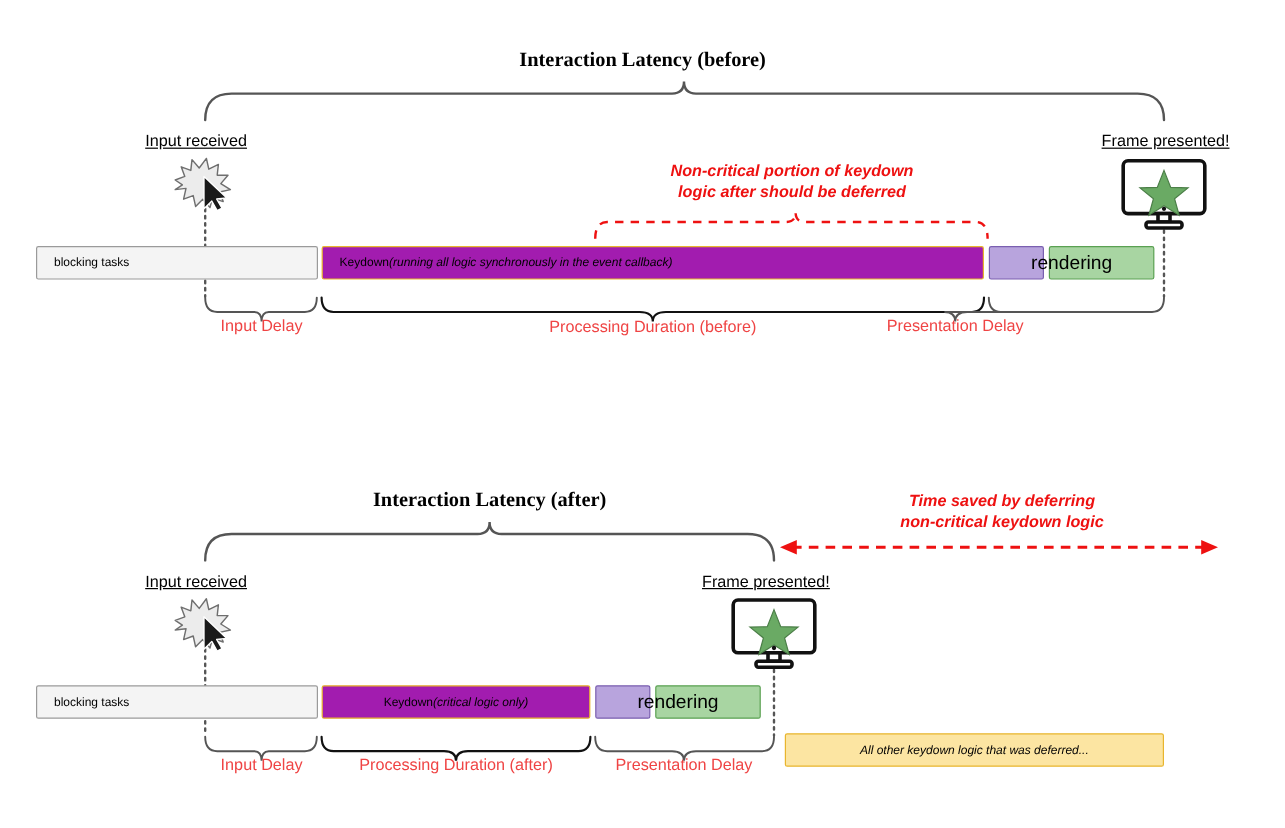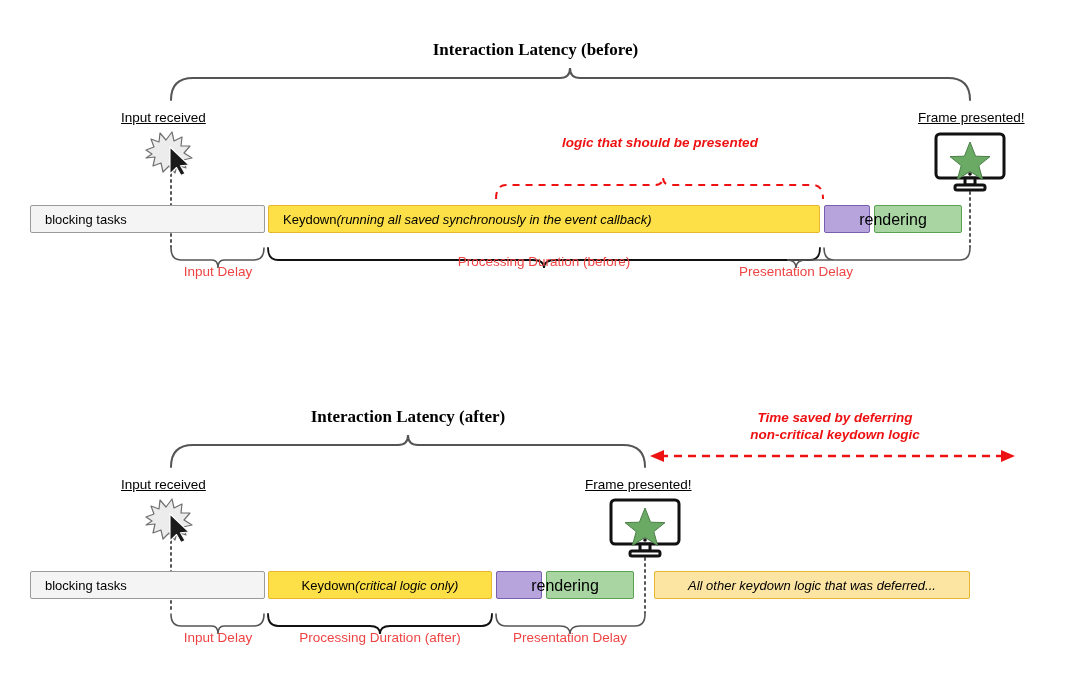--- a/index.html
+++ b/index.html
@@ -60,36 +60,37 @@
   }
 
   
   .bar {
     box-sizing: border-box;
     height: 28px;
     border-radius: 2px;
     display: flex;
     align-items: center;
     justify-content: center;
-    font-size: 13px;
+    font-size: 10px;
     white-space: nowrap;
     overflow: visible;
   }
   .bar-blocking {
     background: #f4f4f4;
     border: 1px solid #9a9a9a;
   }
   .bar-keydown {
-    background: #fde047;
+    background: #a21caf;
     border: 1px solid #e8b52e;
   }
   .bar-deferred {
     background: #fce5a2;
     border: 1px solid #e8b52e;
     font-style: italic;
+    margin-top: 40px;
   }
   .bar-purple {
     background: #b8a4dd;
     border: 1px solid #7a5fb0;
   }
   .bar-green {
     background: #a8d5a2;
     border: 1px solid #5aa152;
   }
 
@@ -179,40 +180,41 @@
     <svg width="76" height="62" viewBox="0 0 76 62">
       <rect x="4" y="3" width="68" height="44" rx="4" ry="4" fill="#ffffff" stroke="#111111" stroke-width="3"></rect>
       <polygon points="38,11 43.6,25.2 58,25.6 46.8,34.6 50.6,48.4 38,40.4 25.4,48.4 29.2,34.6 18,25.6 32.4,25.2" fill="#6aaa64" stroke="#4c7f48" stroke-width="1"></polygon>
       <circle cx="38" cy="43" r="1.8" fill="#111111"></circle>
       <rect x="33" y="47" width="10" height="7" fill="#ffffff" stroke="#111111" stroke-width="3"></rect>
       <rect x="23" y="54" width="30" height="5" rx="2" fill="#ffffff" stroke="#111111" stroke-width="3"></rect>
     </svg>
   </div>
 
   <div class="abs red-note" style="left:490px; top:135px; width:340px;">
-    <div>logic that should be presented</div>
+    <div>Non-critical portion of keydown</div>
+    <div>logic after should be deferred</div>
   </div>
 
   <div class="abs bar bar-blocking bar-label-left" style="left:30px; top:205px; width:235px;">
     <span>blocking tasks</span>
   </div>
 
   <div class="abs bar bar-keydown bar-label-left" style="left:268px; top:205px; width:552px;">
     <span>Keydown </span>
-      <span class="ital">(running all saved synchronously in the event callback)</span>
+      <span class="ital">(running all logic synchronously in the event callback)</span>
   </div>
 
   <div class="abs bar bar-purple" style="left:824px; top:205px; width:46px;"></div>
 
   <div class="abs bar bar-green" style="left:874px; top:205px; width:88px;"></div>
 
   <div class="render-label" style="left:824px; top:211px; width:138px;">rendering</div>
 
   <div class="abs phase-label" style="left:153px; top:264px; width:130px;">Input Delay</div>
-  <div class="abs phase-label" style="left:419px; top:254px; width:250px;">Processing Duration (before)</div>
+  <div class="abs phase-label" style="left:419px; top:265px; width:250px;">Processing Duration (before)</div>
   <div class="abs phase-label" style="left:706px; top:264px; width:180px;">Presentation Delay</div>
 
   <div class="abs red-note" style="left:660px; top:410px; width:350px;">
     <div>Time saved by deferring</div>
     <div>non-critical keydown logic</div>
   </div>
 
   <div class="abs section-title" style="left:171px; top:407px; width:474px;">Interaction Latency (after)</div>
 
   <div class="abs caption" style="left:121px; top:477px;">Input received</div>

